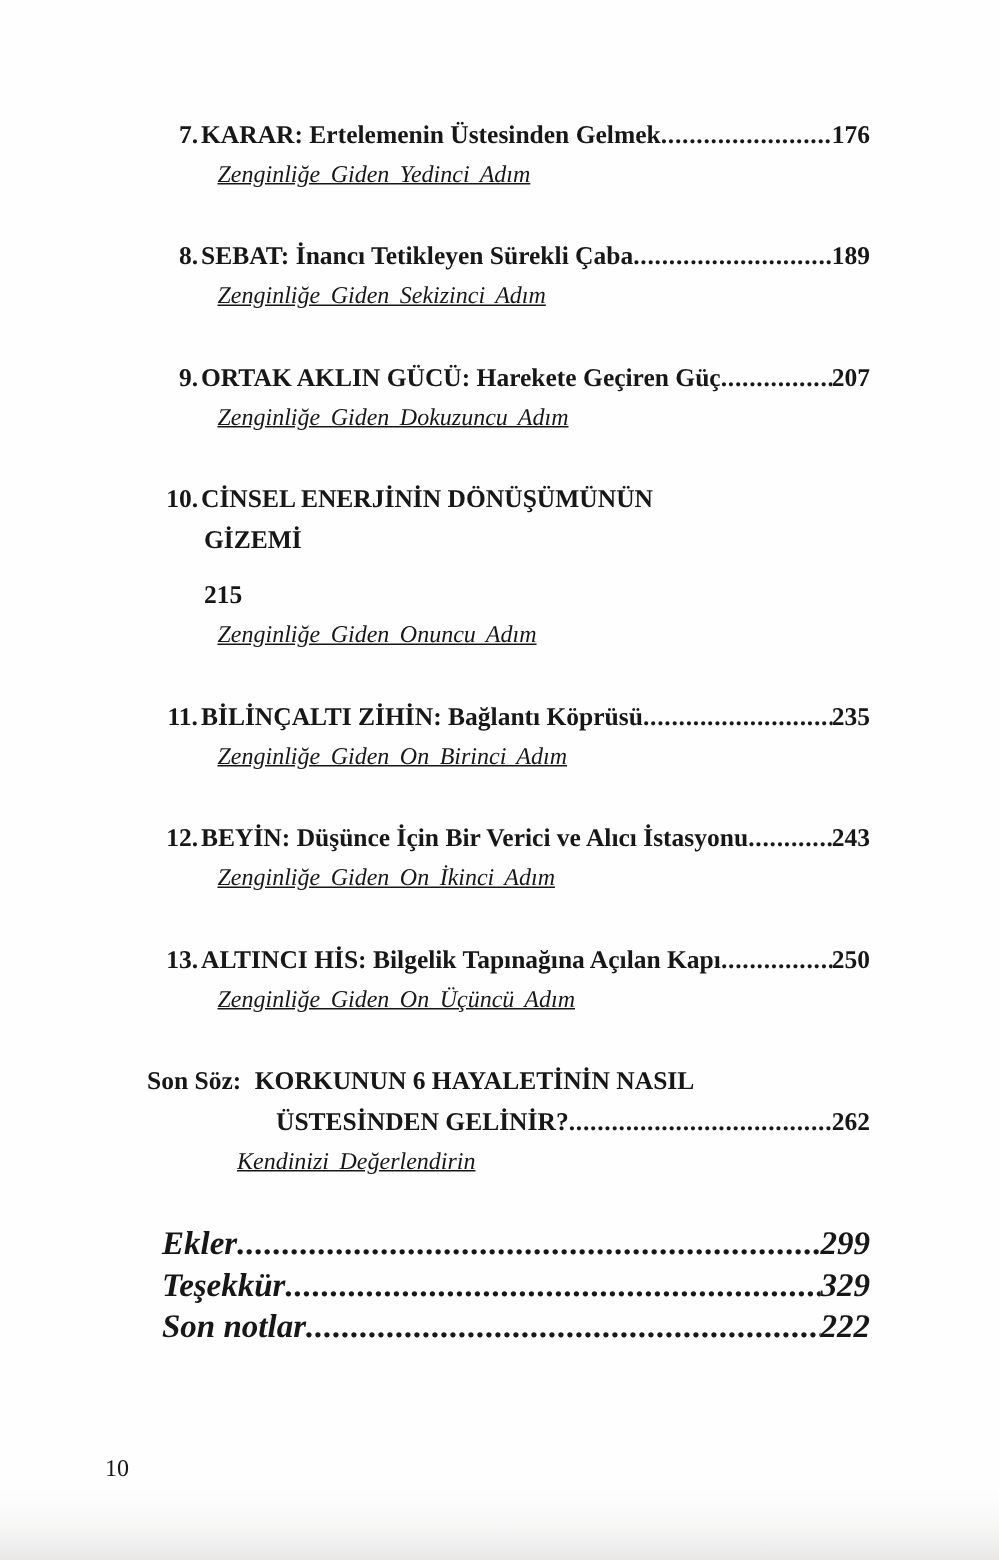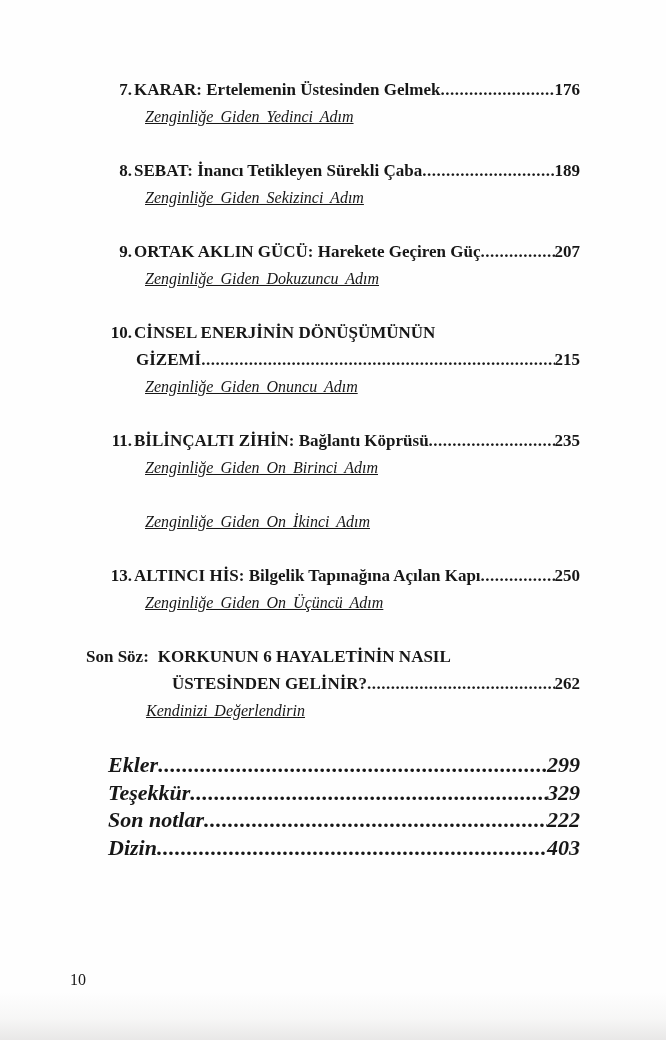--- a/index.html
+++ b/index.html
@@ -35,21 +35,21 @@
   .tline {
     display: flex;
     align-items: baseline;
     font-weight: bold;
     font-size: 17px;
     line-height: 27px;
     white-space: nowrap;
   }
   .entry { margin-left: 26px; margin-bottom: 27px; }
   .entry .num { flex: 0 0 26px; text-align: right; padding-right: 2px; }
-  .entry .cont { padding-left: 28px; }
+  .entry .cont { padding-left: 28px; flex-direction: column; }
   .t { flex: 0 1 auto; }
   .leader {
     flex: 1 1 10px;
     min-width: 0;
     overflow: hidden;
   }
   .leader::after {
     content: ".................................................................................................................................";
     letter-spacing: 0.5px;
   }
@@ -134,34 +134,40 @@
         <div class="entry">
           <div class="tline">
             <span class="num">11.</span>
             <span class="t">BİLİNÇALTI ZİHİN: Bağlantı Köprüsü</span>
             <span class="leader"></span>
             <span class="pageno">235</span>
           </div>
           <div class="subtitle">Zenginliğe Giden On Birinci Adım</div>
         </div>
         <div class="entry">
+          <div class="tline">
+            <span class="num">12.</span>
+            <span class="t">BEYİN: Düşünce İçin Bir Verici ve Alıcı İstasyonu</span>
+            <span class="leader"></span>
+            <span class="pageno">243</span>
+          </div>
           <div class="subtitle">Zenginliğe Giden On İkinci Adım</div>
         </div>
         <div class="entry">
           <div class="tline">
             <span class="num">13.</span>
             <span class="t">ALTINCI HİS: Bilgelik Tapınağına Açılan Kapı</span>
             <span class="leader"></span>
             <span class="pageno">250</span>
           </div>
           <div class="subtitle">Zenginliğe Giden On Üçüncü Adım</div>
         </div>
       </div>
 
-    <div class="entry epilogue" style="margin-left:4px;">
+    <div class="entry epilogue" style="margin-left:16px;">
       <div class="tline">
         <span class="ep-label">Son Söz:</span>
         <span class="t">KORKUNUN 6 HAYALETİNİN NASIL</span>
       </div>
       <div class="tline ep2">
         <span class="t">ÜSTESİNDEN GELİNİR?</span>
         <span class="leader"></span>
         <span class="pageno">262</span>
       </div>
       <div class="subtitle ep-sub">Kendinizi Değerlendirin</div>
@@ -176,23 +182,18 @@
         <div class="tline">
           <span class="t">Teşekkür</span>
           <span class="leader"></span>
           <span class="pageno">329</span>
         </div>
         <div class="tline">
           <span class="t">Son notlar</span>
           <span class="leader"></span>
           <span class="pageno">222</span>
         </div>
-        <div class="tline">
-          <span class="t">Dizin</span>
-          <span class="leader"></span>
-          <span class="pageno">403</span>
-        </div>
       </div>
 
   </div>
 
   <div class="folio">10</div>
 </div>
 
 </body></html>

